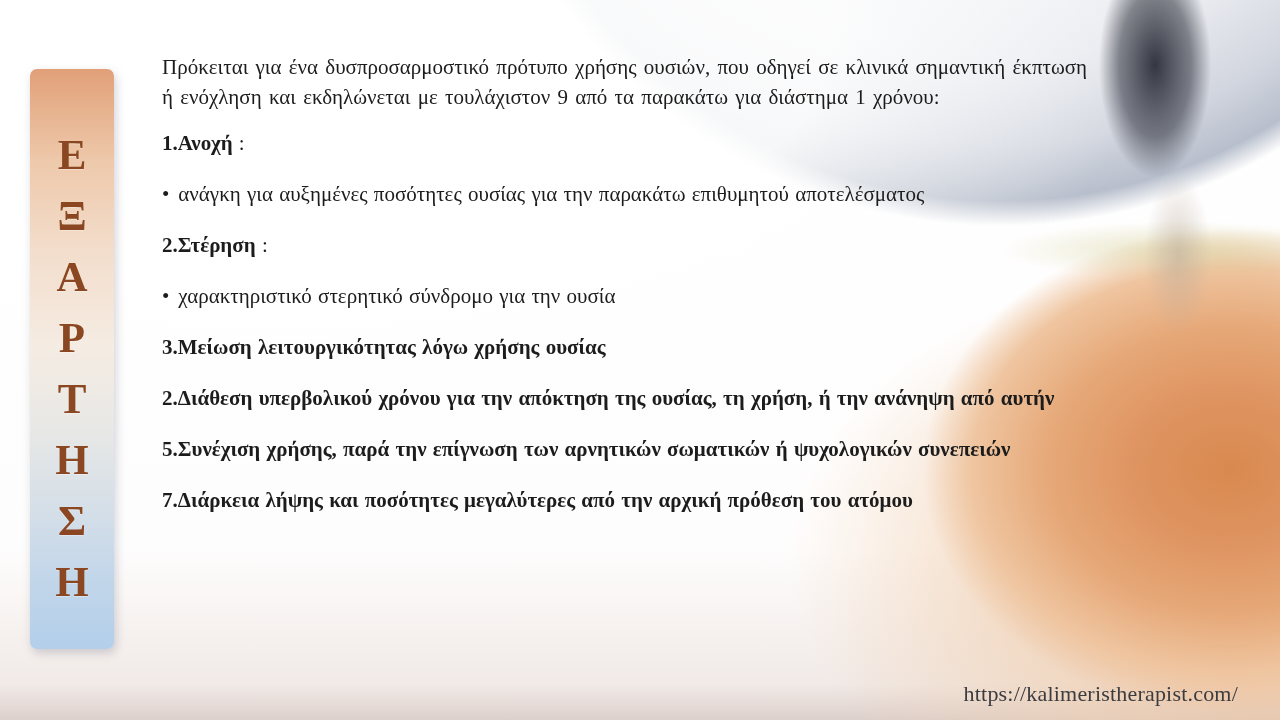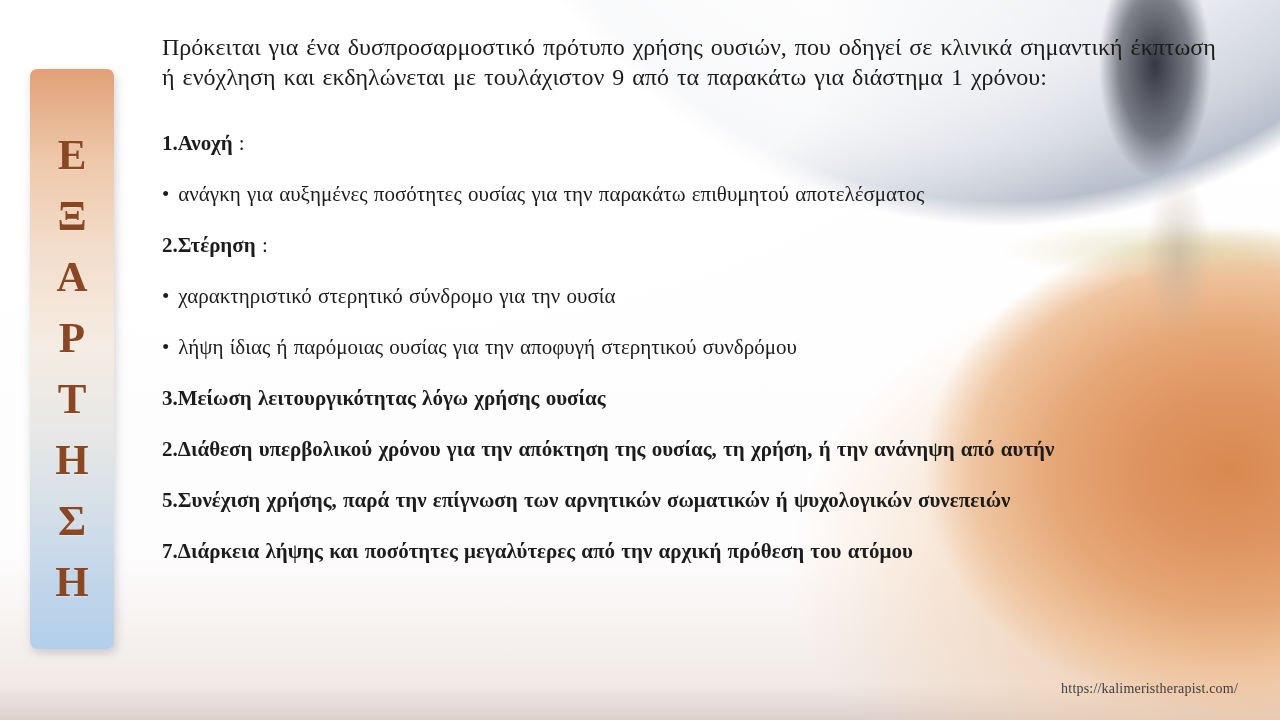--- a/index.html
+++ b/index.html
@@ -32,31 +32,31 @@
   .sidebar{
     position:absolute;left:30px;top:69px;width:84px;height:580px;
     border-radius:7px;box-sizing:border-box;
     display:flex;flex-direction:column;align-items:center;justify-content:space-between;
     padding:64px 0 46px;
     background:linear-gradient(180deg,#e1a078 0%,#eec9ab 16%,#f3decd 32%,#f5ece3 48%,#e8e8e6 62%,#d5dfe8 76%,#c2d6ea 88%,#b3cfea 100%);
     box-shadow:2px 4px 10px rgba(110,110,130,0.30);
   }
   .letter{font-weight:bold;font-size:43px;line-height:1;color:#8a4722;text-shadow:0 1px 1px rgba(255,255,255,0.35);}
   .intro{
-    position:absolute;left:162px;top:32px;
-    font-size:24px;line-height:30px;color:#1c1c1c;
+    position:absolute;left:162px;top:52px;
+    font-size:21px;line-height:30px;color:#1c1c1c;
     white-space:nowrap;word-spacing:2px;
   }
   .items{position:absolute;left:162px;top:131px;color:#1c1c1c;}
   .row{height:51px;font-size:21px;line-height:24px;white-space:nowrap;word-spacing:1px;}
   .row .b{font-weight:bold;}
   .bullet{display:inline-block;margin-right:9px;}
   .footer-url{
     position:absolute;right:42px;top:681px;
-    font-size:14px;color:#3c3c40;letter-spacing:0.2px;
+    font-size:22px;color:#3c3c40;letter-spacing:0.2px;
   }
 </style>
 </head>
 <body>
 
 <div class="slide">
 
   <div class="bg"></div>
 
   <div class="sidebar">
@@ -79,21 +79,20 @@
 
     <div class="row"><span class="b">1.Ανοχή</span><span> :</span></div>
 
 
     <div class="row"><span class="bullet">•</span><span>ανάγκη για αυξημένες ποσότητες ουσίας για την παρακάτω επιθυμητού αποτελέσματος</span></div>
 
     <div class="row"><span class="b">2.Στέρηση</span><span> :</span></div>
 
     <div class="row"><span class="bullet">•</span><span>χαρακτηριστικό στερητικό σύνδρομο για την ουσία</span></div>
 
-    <div class="row"><span class="bullet">•</span><span>λήψη ίδιας ή παρόμοιας ουσίας για την αποφυγή στερητικού συνδρόμου</span></div>
 
     <div class="row"><span class="b">3.Μείωση λειτουργικότητας λόγω χρήσης ουσίας</span></div>
 
     <div class="row"><span class="b">2.Διάθεση υπερβολικού χρόνου για την απόκτηση της ουσίας, τη χρήση, ή την ανάνηψη από αυτήν</span></div>
 
     <div class="row"><span class="b">5.Συνέχιση χρήσης, παρά την επίγνωση των αρνητικών σωματικών ή ψυχολογικών συνεπειών</span></div>
 
 
     <div class="row"><span class="b">7.Διάρκεια λήψης και ποσότητες μεγαλύτερες από την αρχική πρόθεση του ατόμου</span></div>
 

